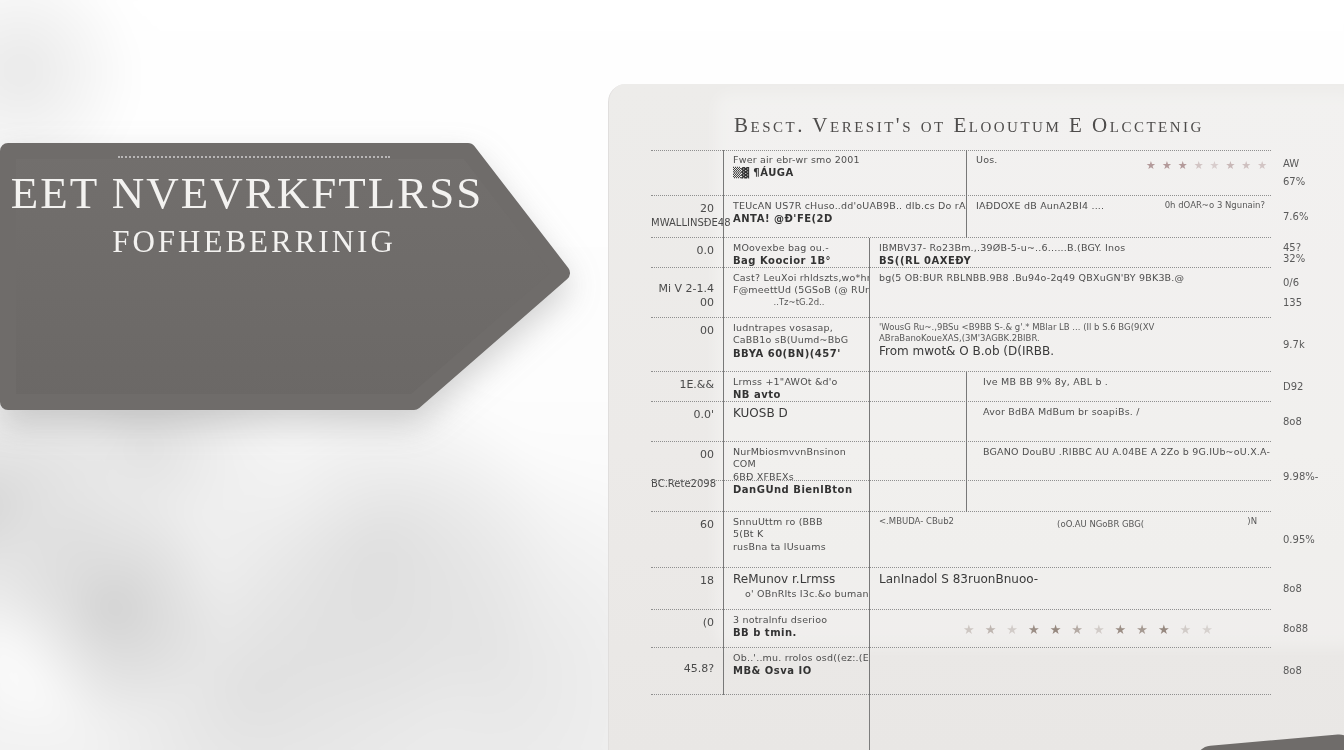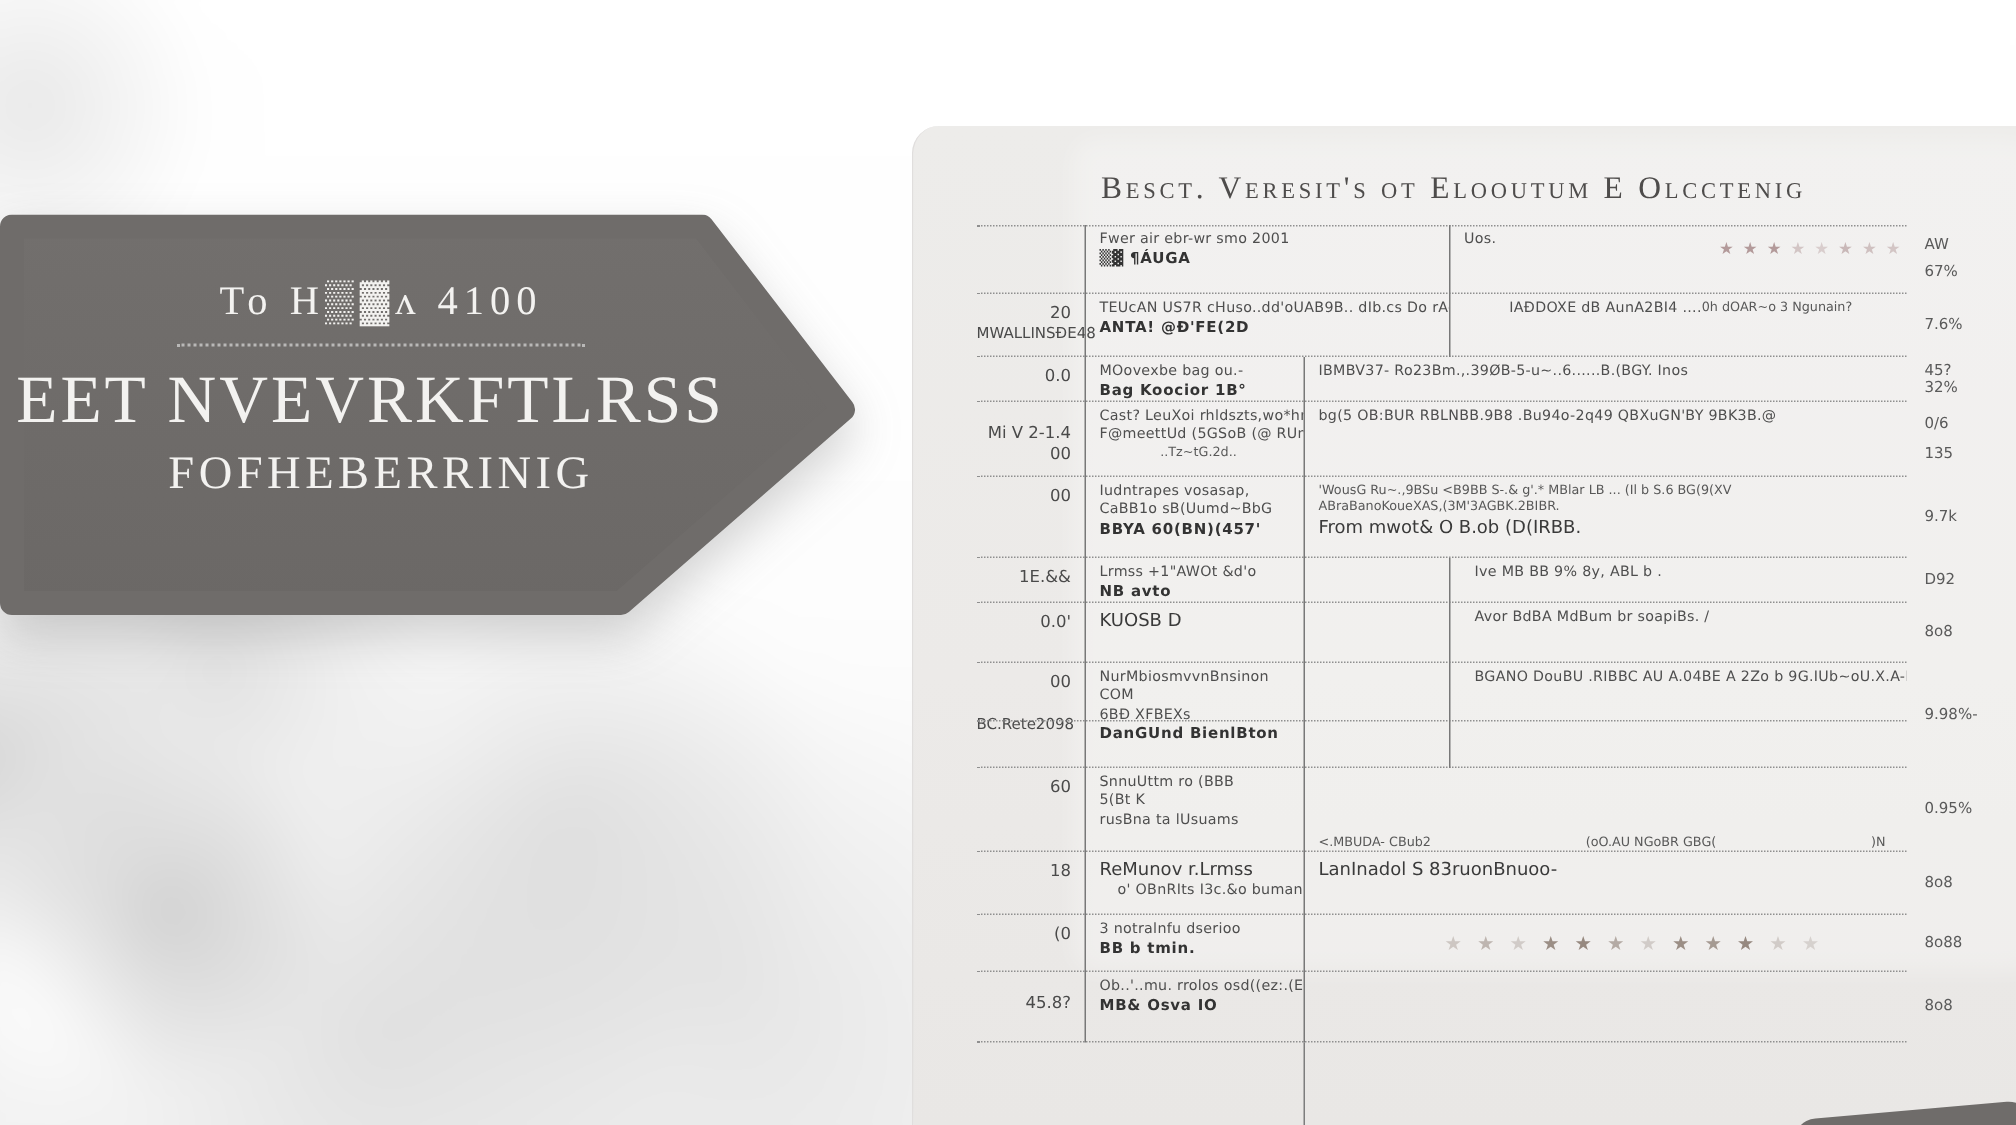--- a/index.html
+++ b/index.html
@@ -87,21 +87,21 @@
   .stars-lg{gap:10px;margin:9px 0 0 84px;}
   .stars-lg .s{color:#8d7e74;font-size:13px;}
   .stars-lg .s:nth-child(1){opacity:.35}.stars-lg .s:nth-child(2){opacity:.5}
   .stars-lg .s:nth-child(3){opacity:.3}.stars-lg .s:nth-child(4){opacity:.85}
   .stars-lg .s:nth-child(5){opacity:.9}.stars-lg .s:nth-child(6){opacity:.6}
   .stars-lg .s:nth-child(7){opacity:.3}.stars-lg .s:nth-child(8){opacity:.85}
   .stars-lg .s:nth-child(9){opacity:.75}.stars-lg .s:nth-child(10){opacity:.9}
   .stars-lg .s:nth-child(11){opacity:.3}.stars-lg .s:nth-child(12){opacity:.25}
 
   .r1right{display:flex;justify-content:space-between;padding-right:4px;}
-  .spread{display:flex;justify-content:space-between;padding-right:14px;font-size:8.5px;align-items:flex-end;}
+  .spread{display:flex;justify-content:space-between;padding-right:14px;font-size:8.5px;}
 
   
   .nub{position:absolute;right:-12px;bottom:-36px;width:160px;height:46px;
        background:#6f6c6a;border-radius:16px;transform:rotate(-5deg);}
 </style>
 </head>
 <body>
 
 <div class="stage">
 
@@ -111,21 +111,20 @@
     <svg width="590" height="267" viewBox="0 0 590 267">
       <defs>
         <linearGradient id="bg1" x1="0" y1="0" x2="0" y2="1">
           <stop offset="0" stop-color="#726f6d"></stop>
             <stop offset="1" stop-color="#6b6866"></stop>
         </linearGradient>
       </defs>
       <path d="M8,8 H468 L562,130 L414,259 H8 Z" fill="url(#bg1)" stroke="#6f6c6a" stroke-width="16" stroke-linejoin="round"></path>
     </svg>
     <div class="banner-text">
-      <div class="bl1">To H▒▓ʌ 4100</div>
       <div class="bdots"></div>
       <div class="bl2">EET NVEVRKFTLRSS</div>
       <div class="bl3">FOFHEBERRINIG</div>
     </div>
   </div>
 
   <div class="paper">
     <div class="paper-hl"></div>
     <div class="paper-title">Besct. Veresit's ot Elooutum E Olcctenig</div>
 
@@ -158,39 +157,40 @@
 
       <div class="row ra h42">
         <div class="c-num">
           <div class="ln">20</div>
           <div class="ln" style="font-size:10px">MWALLINSÐE48</div>
         </div>
         <div class="c-mid">
           <div class="ln sm">TEUcAN US7R cHuso..dd'oUAB9B.. dIb.cs Do rAc</div>
           <div class="ln bd">ANTA!  @Ð'FE(2D</div>
         </div>
-        <div class="c-right" style="display:flex;justify-content:center;">
+        <div class="c-right" style="display:flex;justify-content:space-between;">
           <span class="ln sm">IAÐDOXE dB AunA2BI4 ....</span>
           <span class="ln xs">0h  dOAR~o 3  Ngunain?</span>
         </div>
         <div class="c-vals">
           <div>7.6%</div>
         </div>
       </div>
 
       <div class="row rb h30">
         <div class="c-num">
           <div class="ln">0.0</div>
         </div>
         <div class="c-mid">
           <div class="ln sm">MOovexbe bag ou.-</div>
           <div class="ln bd">Bag Koocior 1B°</div>
         </div>
         <div class="c-right">
           <div class="ln sm">IBMBV37- Ro23Bm.,.39ØB-5-u~..6......B.(BGY. Inos</div>
+          <div class="ln bd">BS((RL 0AXEÐY</div>
         </div>
         <div class="c-vals">
           <div>45?</div>
           <div>32%</div>
         </div>
       </div>
 
       <div class="row rb h50">
         <div class="c-num pt14">
           <div class="ln">Mi V 2-1.4</div>

